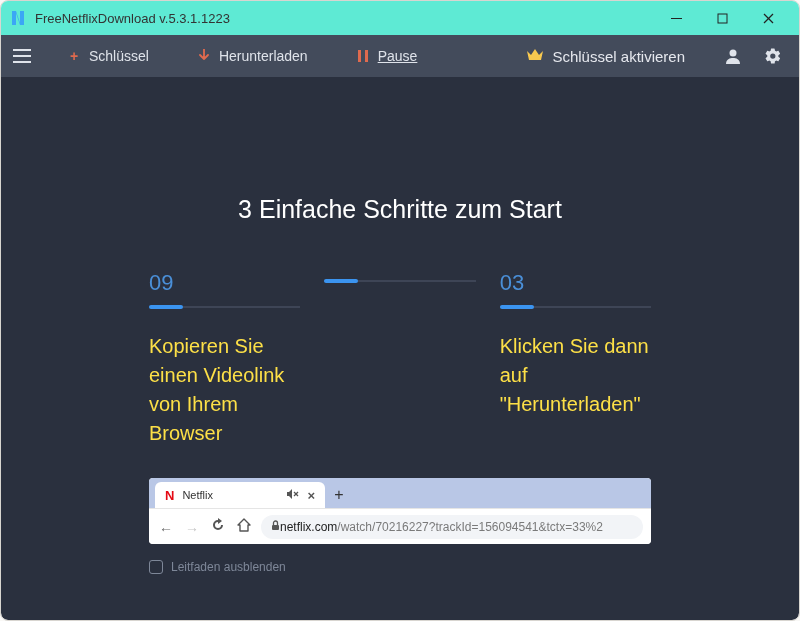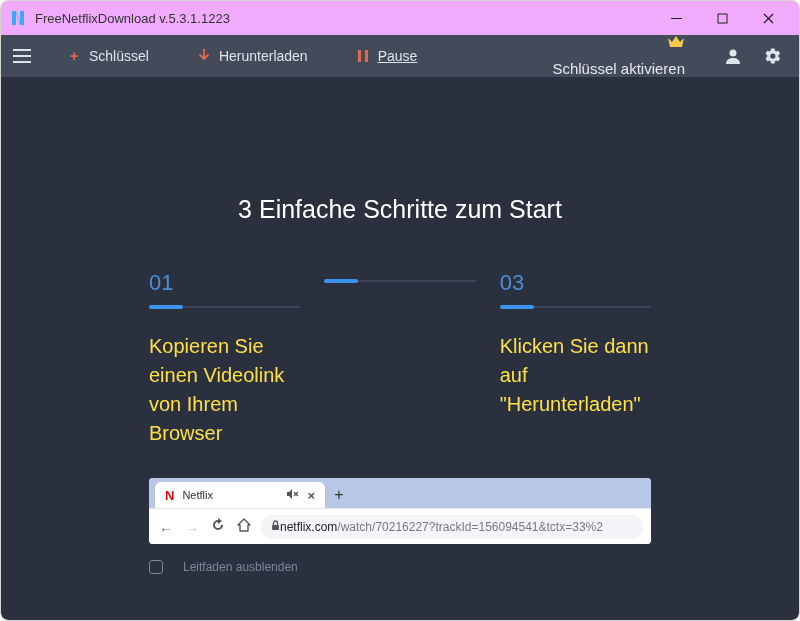--- a/index.html
+++ b/index.html
@@ -10,21 +10,21 @@
       font-family: -apple-system, BlinkMacSystemFont, "Segoe UI", Arial, sans-serif;
       overflow: hidden;
       border-radius: 8px;
       border: 1px solid #d8d5d0;
     }
     .titlebar {
       height: 34px;
       display: flex;
       align-items: center;
       padding: 0 8px;
-      background: #f0abfc;
+      background: #5eead4;
     }
     .app-icon {
       width: 18px; height: 18px;
       margin-right: 8px;
       display: flex; align-items: center; justify-content: center;
     }
     .app-title {
       font-size: 13px;
       color: #333;
       flex: 1;
@@ -60,25 +60,24 @@
     }
     .tb-btn {
       display: flex; align-items: center; gap: 8px;
       color: #dfe3ea;
       font-size: 14px;
       margin-right: 48px;
     }
     .tb-btn .ic { width: 14px; display: inline-flex; justify-content: center; }
     .spacer { flex: 1; }
     .activate {
-      display: flex; align-items: flex-end; gap: 8px;
+      display: flex; align-items: flex-start; gap: 8px;
       color: #e6e8ee;
       font-size: 15px;
       margin-right: 22px;
-      flex-direction: column;
     }
     .crown { color: #f8c94f; }
     .tb-icon {
       width: 28px; height: 28px;
       display: flex; align-items: center; justify-content: center;
       color: #dfe3ea;
       margin-left: 12px;
     }
 
     .content {
@@ -162,21 +161,21 @@
       display: flex; align-items: center;
       padding: 0 10px; gap: 0;
       overflow: hidden;
       font-size: 12px;
     }
     .url-box .lock { color: #555; font-size: 10px; }
     .url-box .dom { color: #222; }
     .url-box .rest { color: #7a7a7a; white-space: nowrap; }
 
     .hide-guide {
-      display: flex; align-items: center; gap: 20px;
+      display: flex; align-items: center; gap: 8px;
       color: #7e8798; font-size: 12px;
     }
     .hide-guide .cb {
       width: 14px; height: 14px; border: 1.5px solid #7e8798; border-radius: 3px;
     }
   </style>
 </head>
 <body>
 
 <div class="titlebar">
@@ -254,21 +253,21 @@
           <path fill="#dfe3ea" d="M19.14,12.94a7,7,0,0,0,.05-.94,7,7,0,0,0-.05-.94l2.11-1.65a.5.5,0,0,0,.12-.64l-2-3.46a.5.5,0,0,0-.61-.22l-2.49,1a7,7,0,0,0-1.63-.94l-.38-2.65A.5.5,0,0,0,13.77,2H9.77a.5.5,0,0,0-.49.42L8.9,5.07a7,7,0,0,0-1.63.94l-2.49-1a.5.5,0,0,0-.61.22l-2,3.46a.5.5,0,0,0,.12.64L4.4,11.06a7,7,0,0,0-.05.94,7,7,0,0,0,.05.94L2.29,14.59a.5.5,0,0,0-.12.64l2,3.46a.5.5,0,0,0,.61.22l2.49-1a7,7,0,0,0,1.63.94l.38,2.65a.5.5,0,0,0,.49.42h4a.5.5,0,0,0,.49-.42l.38-2.65a7,7,0,0,0,1.63-.94l2.49,1a.5.5,0,0,0,.61-.22l2-3.46a.5.5,0,0,0-.12-.64ZM11.77,15.5A3.5,3.5,0,1,1,15.27,12,3.5,3.5,0,0,1,11.77,15.5Z"></path>
         </svg>
     </div>
   </div>
 
   <div class="content">
     <div class="heading">3 Einfache Schritte zum Start</div>
 
     <div class="steps">
       <div class="step">
-        <div class="num">01</div>
+        <div class="num">09</div>
         <div class="bar"></div>
         <div class="txt">Kopieren Sie einen Videolink von Ihrem Browser</div>
       </div>
       <div class="step">
         <div class="bar"></div>
       </div>
       <div class="step">
         <div class="num">03</div>
         <div class="bar"></div>
         <div class="txt">Klicken Sie dann auf "Herunterladen"</div>

